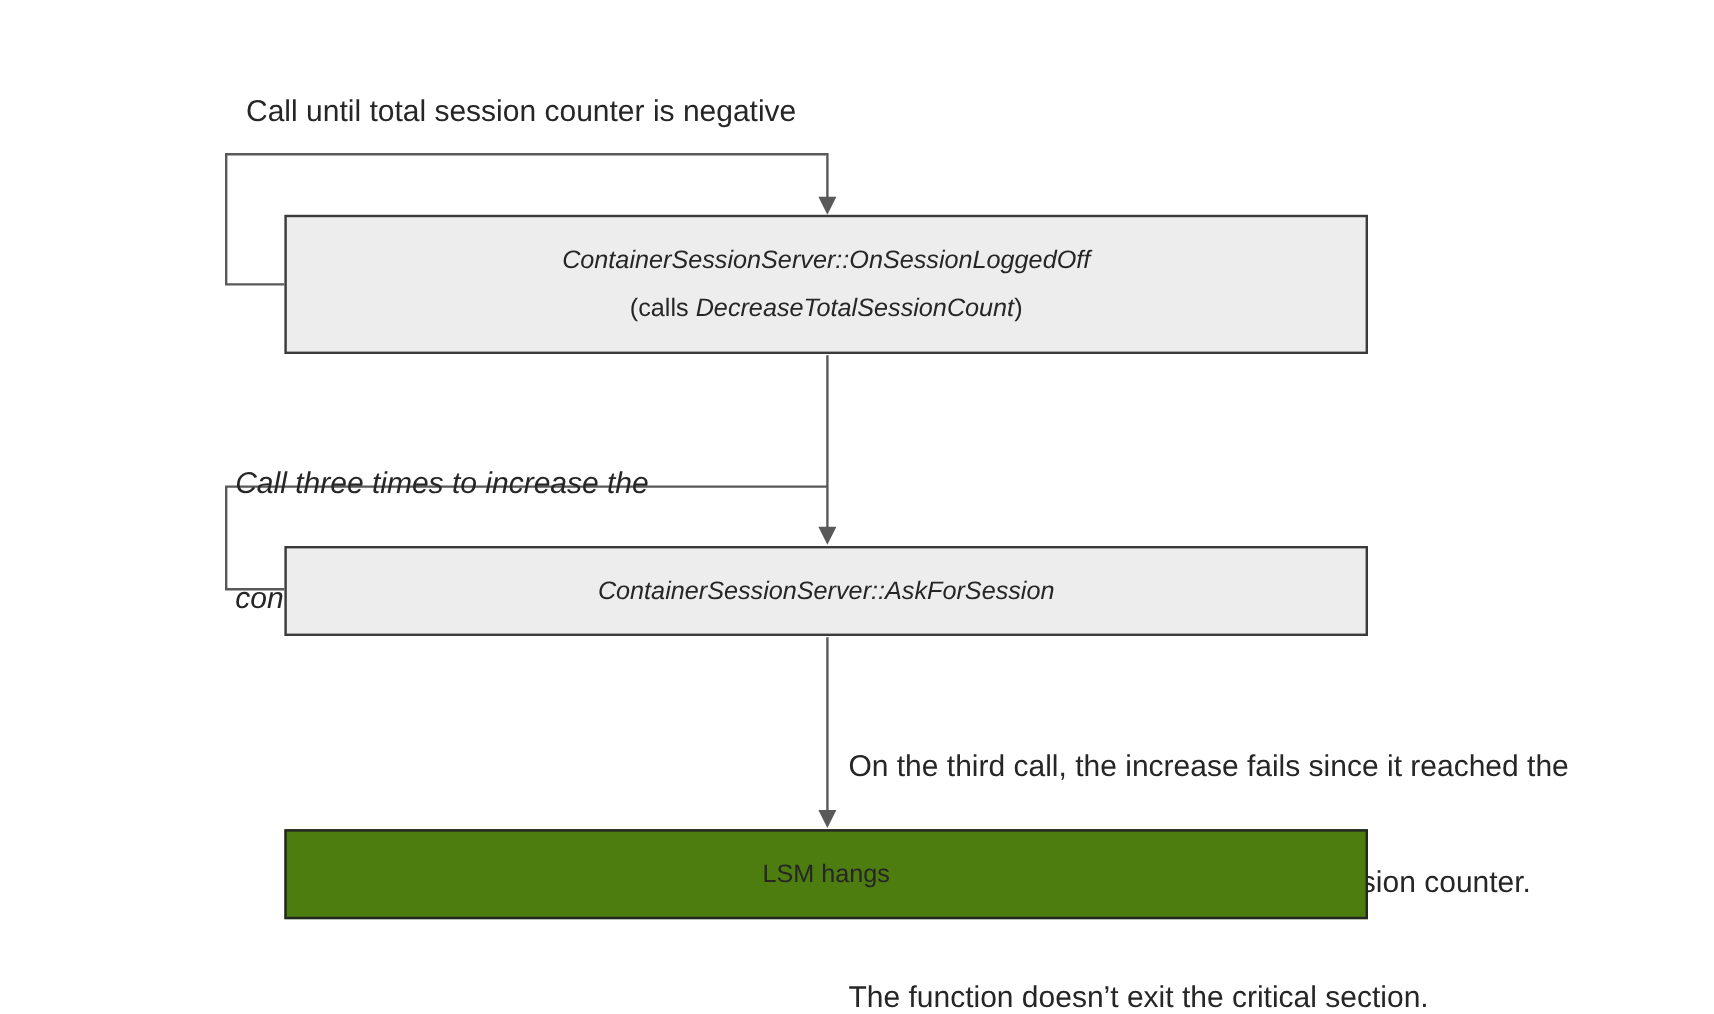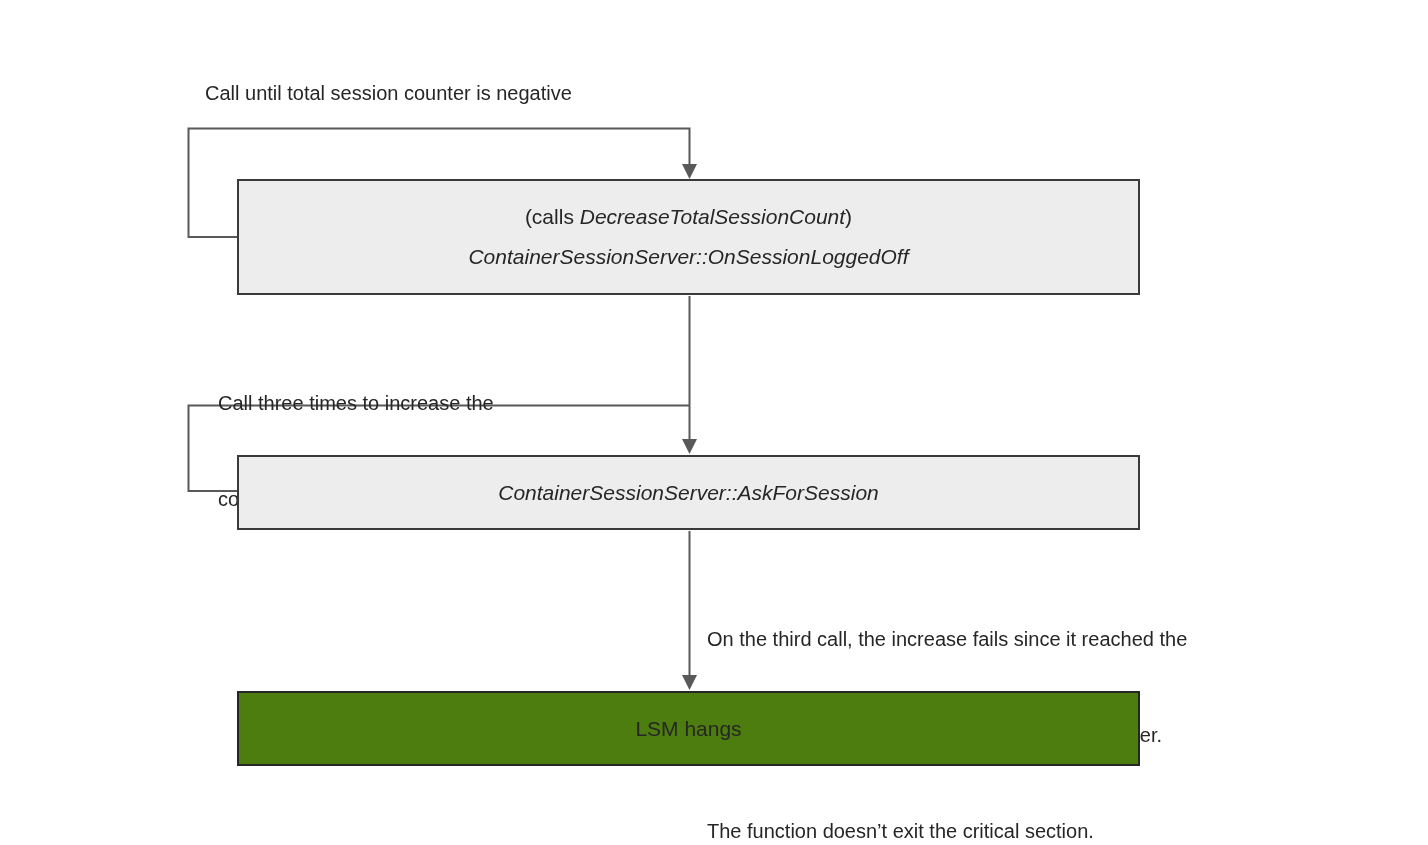--- a/index.html
+++ b/index.html
@@ -47,26 +47,26 @@
   .node-title {
     font-size: 21px;
     line-height: 40px;
     white-space: pre-wrap;
   }
   .italic { font-style: italic; }
   .upright { font-style: normal; }
 
   .float-label {
     position: absolute;
-    font-size: 20px;
+    font-size: 25px;
     line-height: 32px;
     white-space: pre-wrap;
   }
   .label-loop1 { left: 205px; top: 80px;  line-height: 26px; }
-  .label-loop2 { left: 218px; top: 323px; }
+  .label-loop2 { left: 196px; top: 323px; font-style: italic; }
   .label-note  { left: 707px; top: 559px; }
 </style>
 </head>
 <body>
 
 <div class="canvas">
 
   <svg class="connectors" viewBox="0 0 1428 845" xmlns="http://www.w3.org/2000/svg">
 
     <polyline points="237,237 188.5,237 188.5,128.5 689.5,128.5 689.5,165" fill="none" stroke="#595959" stroke-width="2"></polyline>
@@ -88,22 +88,22 @@
     <div>container’s session counter</div>
   </div>
 
   <div class="float-label label-note">
     <div>On the third call, the increase fails since it reached the</div>
     <div>maximum value for the container’s session counter.</div>
     <div>The function doesn’t exit the critical section.</div>
   </div>
 
   <div class="node node-gray node-logged-off">
+    <div class="node-title italic">ContainerSessionServer::OnSessionLoggedOff</div>
     <div class="node-title"><span class="upright">(calls </span><span class="italic">DecreaseTotalSessionCount</span><span class="upright">)</span></div>
-    <div class="node-title italic">ContainerSessionServer::OnSessionLoggedOff</div>
   </div>
 
   <div class="node node-gray node-ask-session">
     <div class="node-title italic">ContainerSessionServer::AskForSession</div>
   </div>
 
   <div class="node node-pink node-lsm-hangs">
     <div class="node-title">LSM hangs</div>
   </div>
 

